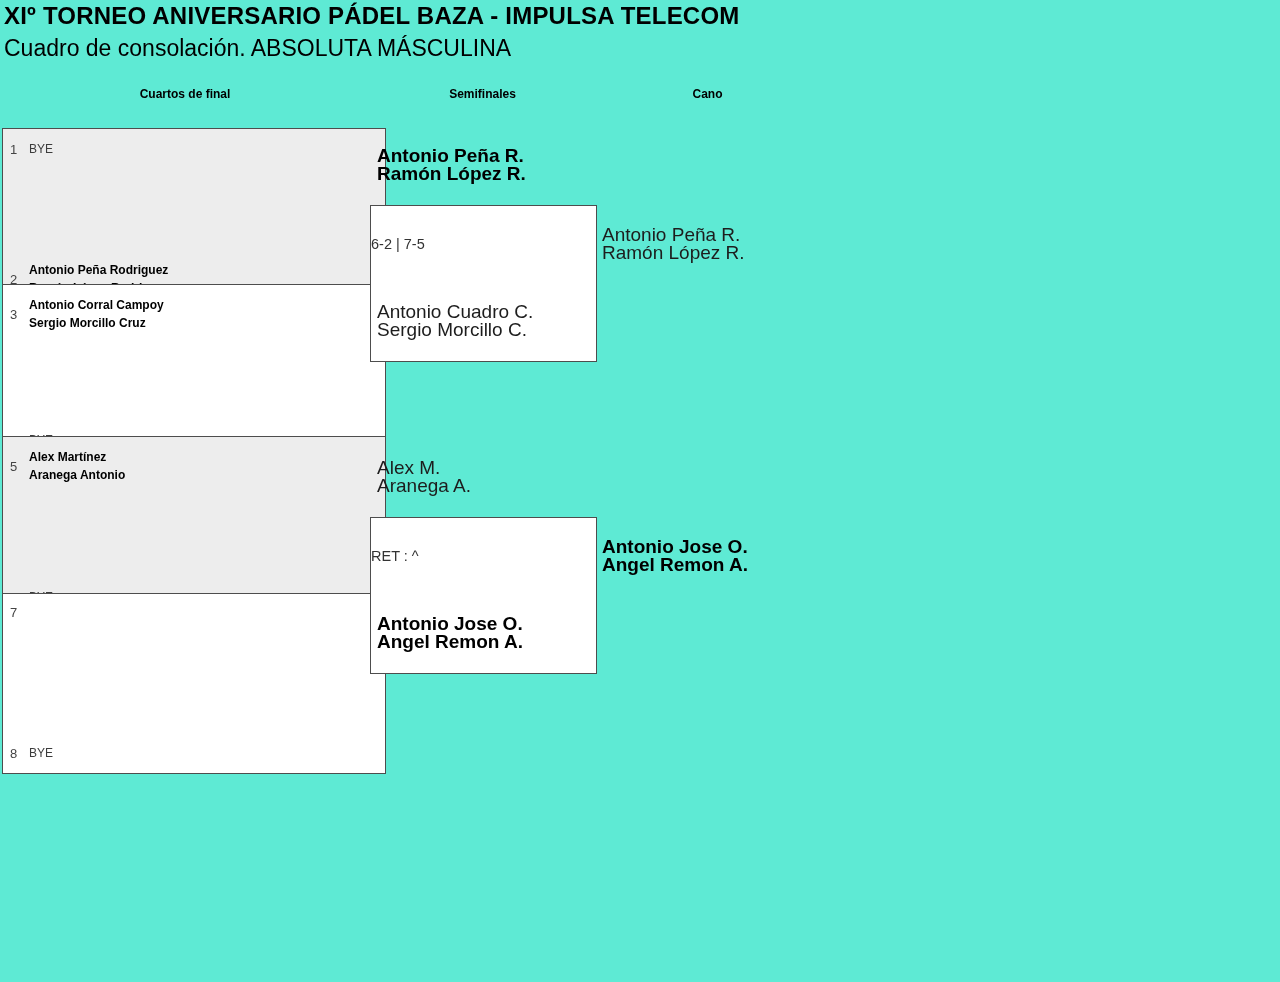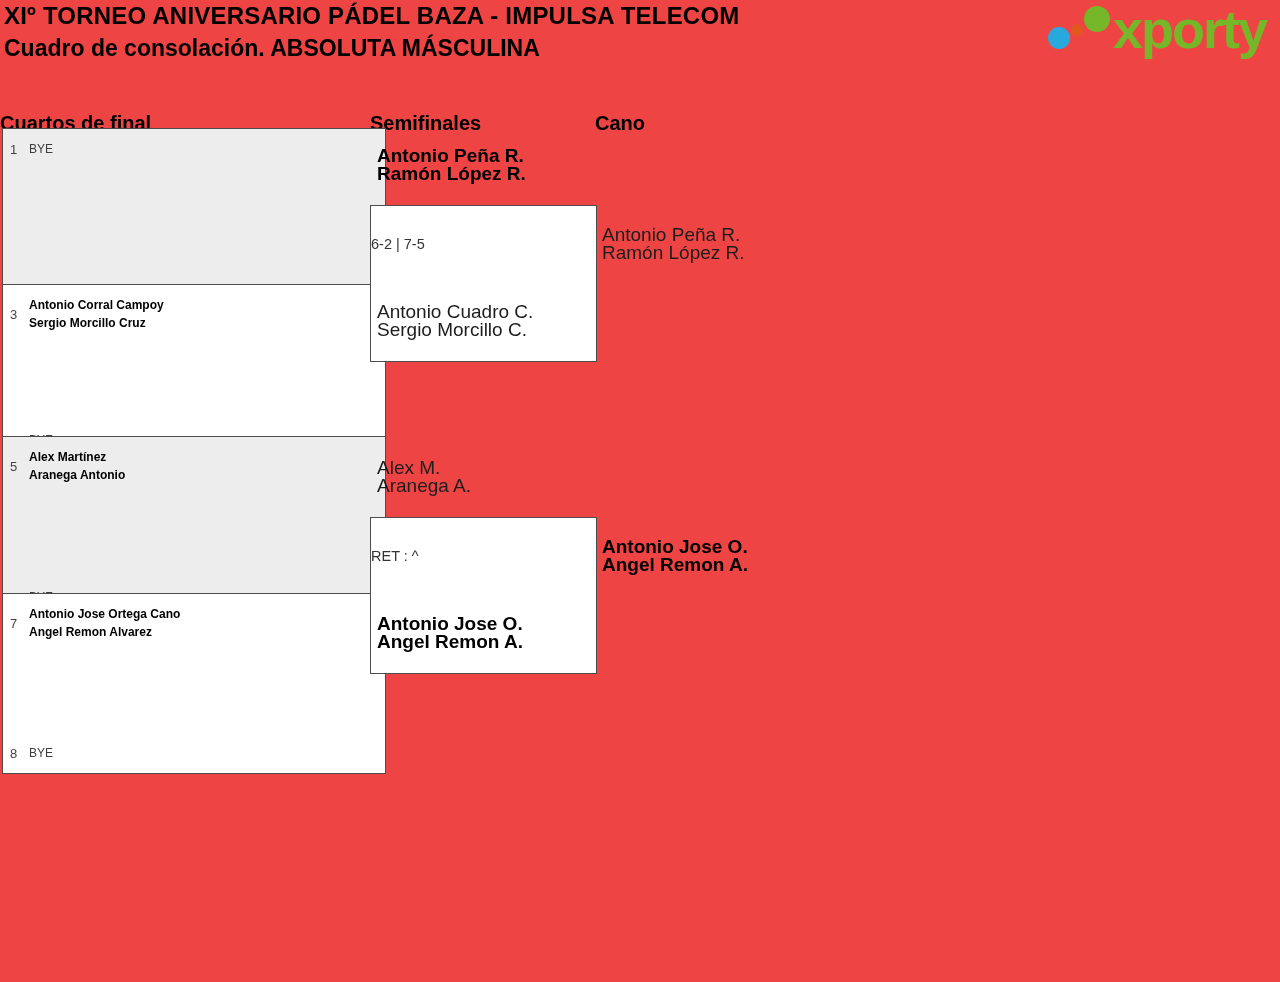--- a/index.html
+++ b/index.html
@@ -1,28 +1,28 @@
 <!DOCTYPE html>
 <html style="--brand-green: #76b729; --brand-blue: #29a8dd; --brand-orange: #e2571e; --line: #4d4d4d; --bye-box-gray: #ededed;"><head>
 <meta charset="utf-8">
 <style>
   html,body{margin:0;padding:0}
   body{font-family:"Liberation Sans",sans-serif;background:#ffffff;color:#000}
-  .page{position:relative;width:1280px;height:982px;background:#ef4444;overflow:hidden}
+  .page{position:relative;width:1280px;height:982px;background:#5eead4;overflow:hidden}
 
   .title{position:absolute;left:4px;top:2px;font-size:24px;font-weight:700;letter-spacing:.2px;white-space:nowrap}
-  .subtitle{position:absolute;left:4px;top:35px;font-size:23px;font-weight:700;white-space:nowrap}
+  .subtitle{position:absolute;left:4px;top:35px;font-size:23px;font-weight:400;white-space:nowrap}
 
   .logo{position:absolute;left:1045px;top:0;width:235px;height:66px;cursor:pointer}
   .logo-text{font-weight:700;font-size:54px;letter-spacing:-2px;fill:var(--brand-green,#76b729);font-family:"Liberation Sans",sans-serif}
   .dot-green{fill:var(--brand-green,#76b729)}
   .dot-blue{fill:var(--brand-blue,#29a8dd)}
   .dot-orange{fill:var(--brand-orange,#e2571e)}
 
-  .round-header{position:absolute;top:112px;font-size:20px;font-weight:700;text-align:left;color:#000}
+  .round-header{position:absolute;top:87px;font-size:12px;font-weight:700;text-align:center;color:#000}
   .rh-qf{left:0;width:370px}
   .rh-sf{left:370px;width:225px}
   .rh-f{left:595px;width:225px}
 
   .match-box{position:absolute;border:1px solid var(--line,#4d4d4d);background:#fff}
   .match-box.gray{background:var(--bye-box-gray,#ededed)}
 
   .qf{left:2px;width:367px;display:flex;flex-direction:column;justify-content:space-between;padding:11px 8px 11px 7px}
   .slot{display:flex;align-items:center;gap:8px}
   .seed{font-size:13px;color:#444;min-width:11px}
@@ -38,43 +38,39 @@
   .final-box .score{top:108px}
 </style>
 </head>
 <body>
 
 <div class="page">
 
   <div class="title">XIº TORNEO ANIVERSARIO PÁDEL BAZA - IMPULSA TELECOM</div>
   <div class="subtitle">Cuadro de consolación. ABSOLUTA MÁSCULINA</div>
 
-  <div class="logo">
-    <svg width="235" height="66" viewBox="0 0 235 66">
-      <circle class="dot-blue" cx="14" cy="38" r="11"></circle>
-      <circle class="dot-orange" cx="32" cy="30" r="6"></circle>
-      <circle class="dot-green" cx="52" cy="19" r="13"></circle>
-      <text class="logo-text" x="68" y="48">xporty</text>
-    </svg>
-  </div>
 
   <div class="round-header rh-qf">Cuartos de final</div>
   <div class="round-header rh-sf">Semifinales</div>
   <div class="round-header rh-f">Cano</div>
 
   <div class="match-box qf gray" style="top:128px;height:157px">
     <div class="slot">
       <span class="seed">1</span>
       <div class="names">
         <div>BYE</div>
 
       </div>
     </div>
     <div class="slot">
       <span class="seed">2</span>
+      <div class="names winner">
+        <div>Antonio Peña Rodriguez</div>
+        <div>Ramón López Rodriguez</div>
+      </div>
     </div>
   </div>
 
   <div class="match-box qf" style="top:284px;height:153px">
     <div class="slot">
       <span class="seed">3</span>
       <div class="names winner">
         <div>Antonio Corral Campoy</div>
         <div>Sergio Morcillo Cruz</div>
       </div>
@@ -101,24 +97,20 @@
       <div class="names">
         <div>BYE</div>
 
       </div>
     </div>
   </div>
 
   <div class="match-box qf" style="top:593px;height:157px">
     <div class="slot">
       <span class="seed">7</span>
-      <div class="names winner">
-        <div>Antonio Jose Ortega Cano</div>
-        <div>Angel Remon Alvarez</div>
-      </div>
     </div>
     <div class="slot">
       <span class="seed">8</span>
       <div class="names">
         <div>BYE</div>
 
       </div>
     </div>
   </div>
 

